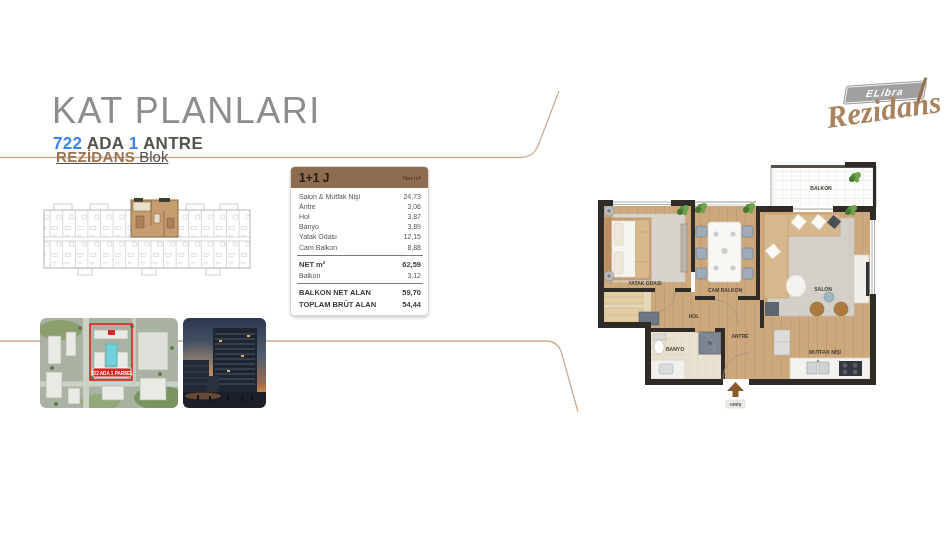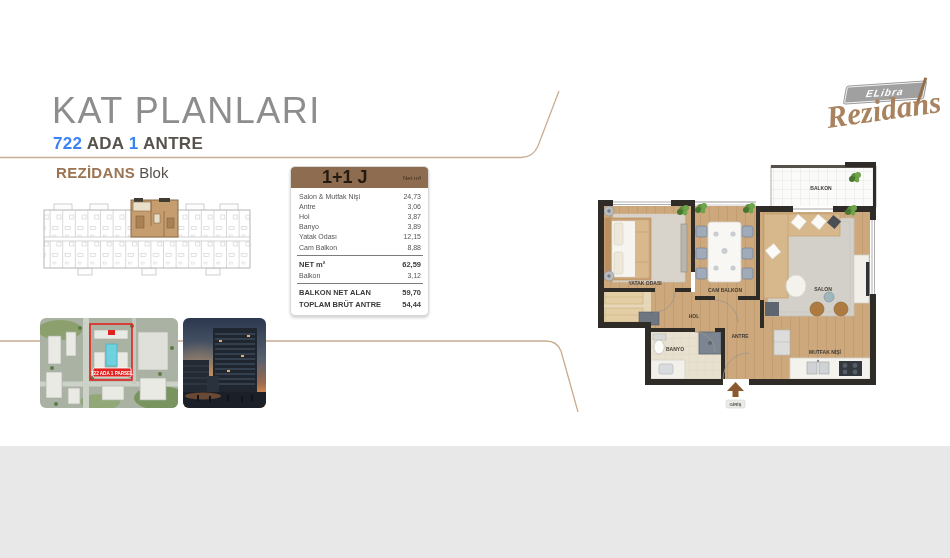--- a/index.html
+++ b/index.html
@@ -1,31 +1,31 @@
 <!DOCTYPE html>
 <html><head>
 <meta charset="utf-8">
 <style>
   html,body{margin:0;padding:0;background:#e8e8e8;font-family:"Liberation Sans",sans-serif;}
-  .canvas{position:relative;width:950px;height:446px;background:#ffffff;overflow:hidden;margin:0 auto;}
+  .canvas{position:relative;width:950px;height:558px;background:#ffffff;overflow:hidden;margin:0 auto;}
   .abs{position:absolute;}
   
   .title{left:52px;top:90px;font-size:36px;font-weight:300;letter-spacing:1.5px;color:#8d8d8d;}
   .parcel{left:53px;top:134px;font-size:17px;font-weight:bold;color:#57524c;letter-spacing:.3px;}
   .parcel .acc{color:#3b82f6;}
-  .blockline{left:56px;top:164px;font-size:15px;color:#55504a;}
+  .blockline{left:56px;top:148px;font-size:15px;color:#55504a;text-decoration:underline;}
   .blockline .acc{color:#9b7454;font-weight:bold;letter-spacing:.3px;}
   
   svg.deco{left:0;top:0;pointer-events:none;}
   
   .utable{left:290px;top:166px;width:137px;background:#fff;border:1px solid #d8d8d8;border-radius:5px;
           box-shadow:0 2px 3px rgba(0,0,0,.18);font-size:7px;color:#555;}
   .utable .thead{background:#8d6c4f;border-radius:4px 4px 0 0;display:flex;align-items:center;
           justify-content:space-between;padding:3px 7px 3px 8px;height:15px;}
-  .utable .unit{font-size:18px;font-weight:bold;color:#241a10;margin-left:23px;}
+  .utable .unit{font-size:12px;font-weight:bold;color:#241a10;}
   .utable .ucol{font-size:6px;color:#3c2e1f;}
   .t-body{padding:3px 7px 4px 8px;}
   .t-row{display:flex;justify-content:space-between;padding:1.6px 0;}
   .t-row.bold{font-weight:bold;font-size:7.5px;color:#3a3a3a;}
   .sep{border-top:1.6px solid #7c7c7c;margin:2.5px -2px;}
   
   .thumb{border-radius:6px;overflow:hidden;}
   .thumb.site{left:40px;top:318px;width:138px;height:90px;}
   .thumb.render{left:183px;top:318px;width:83px;height:90px;}
   
@@ -151,21 +151,21 @@
       <div class="t-row">
           <span>Balkon</span>
           <span>3,12</span>
         </div>
       <div class="sep"></div>
       <div class="t-row bold">
           <span>BALKON NET ALAN</span>
           <span>59,70</span>
         </div>
       <div class="t-row bold">
-          <span>TOPLAM BRÜT ANTRE</span>
+          <span>TOPLAM BRÜT ALAN</span>
           <span>54,44</span>
         </div>
     </div>
   </div>
 
   <div class="abs thumb site">
     <svg width="138" height="90" viewBox="0 0 138 90">
       <rect width="138" height="90" fill="#aab2a4"></rect>
       <ellipse cx="20" cy="12" rx="22" ry="10" fill="#8ca06e"></ellipse>
       <ellipse cx="120" cy="80" rx="26" ry="12" fill="#7a9460"></ellipse>

